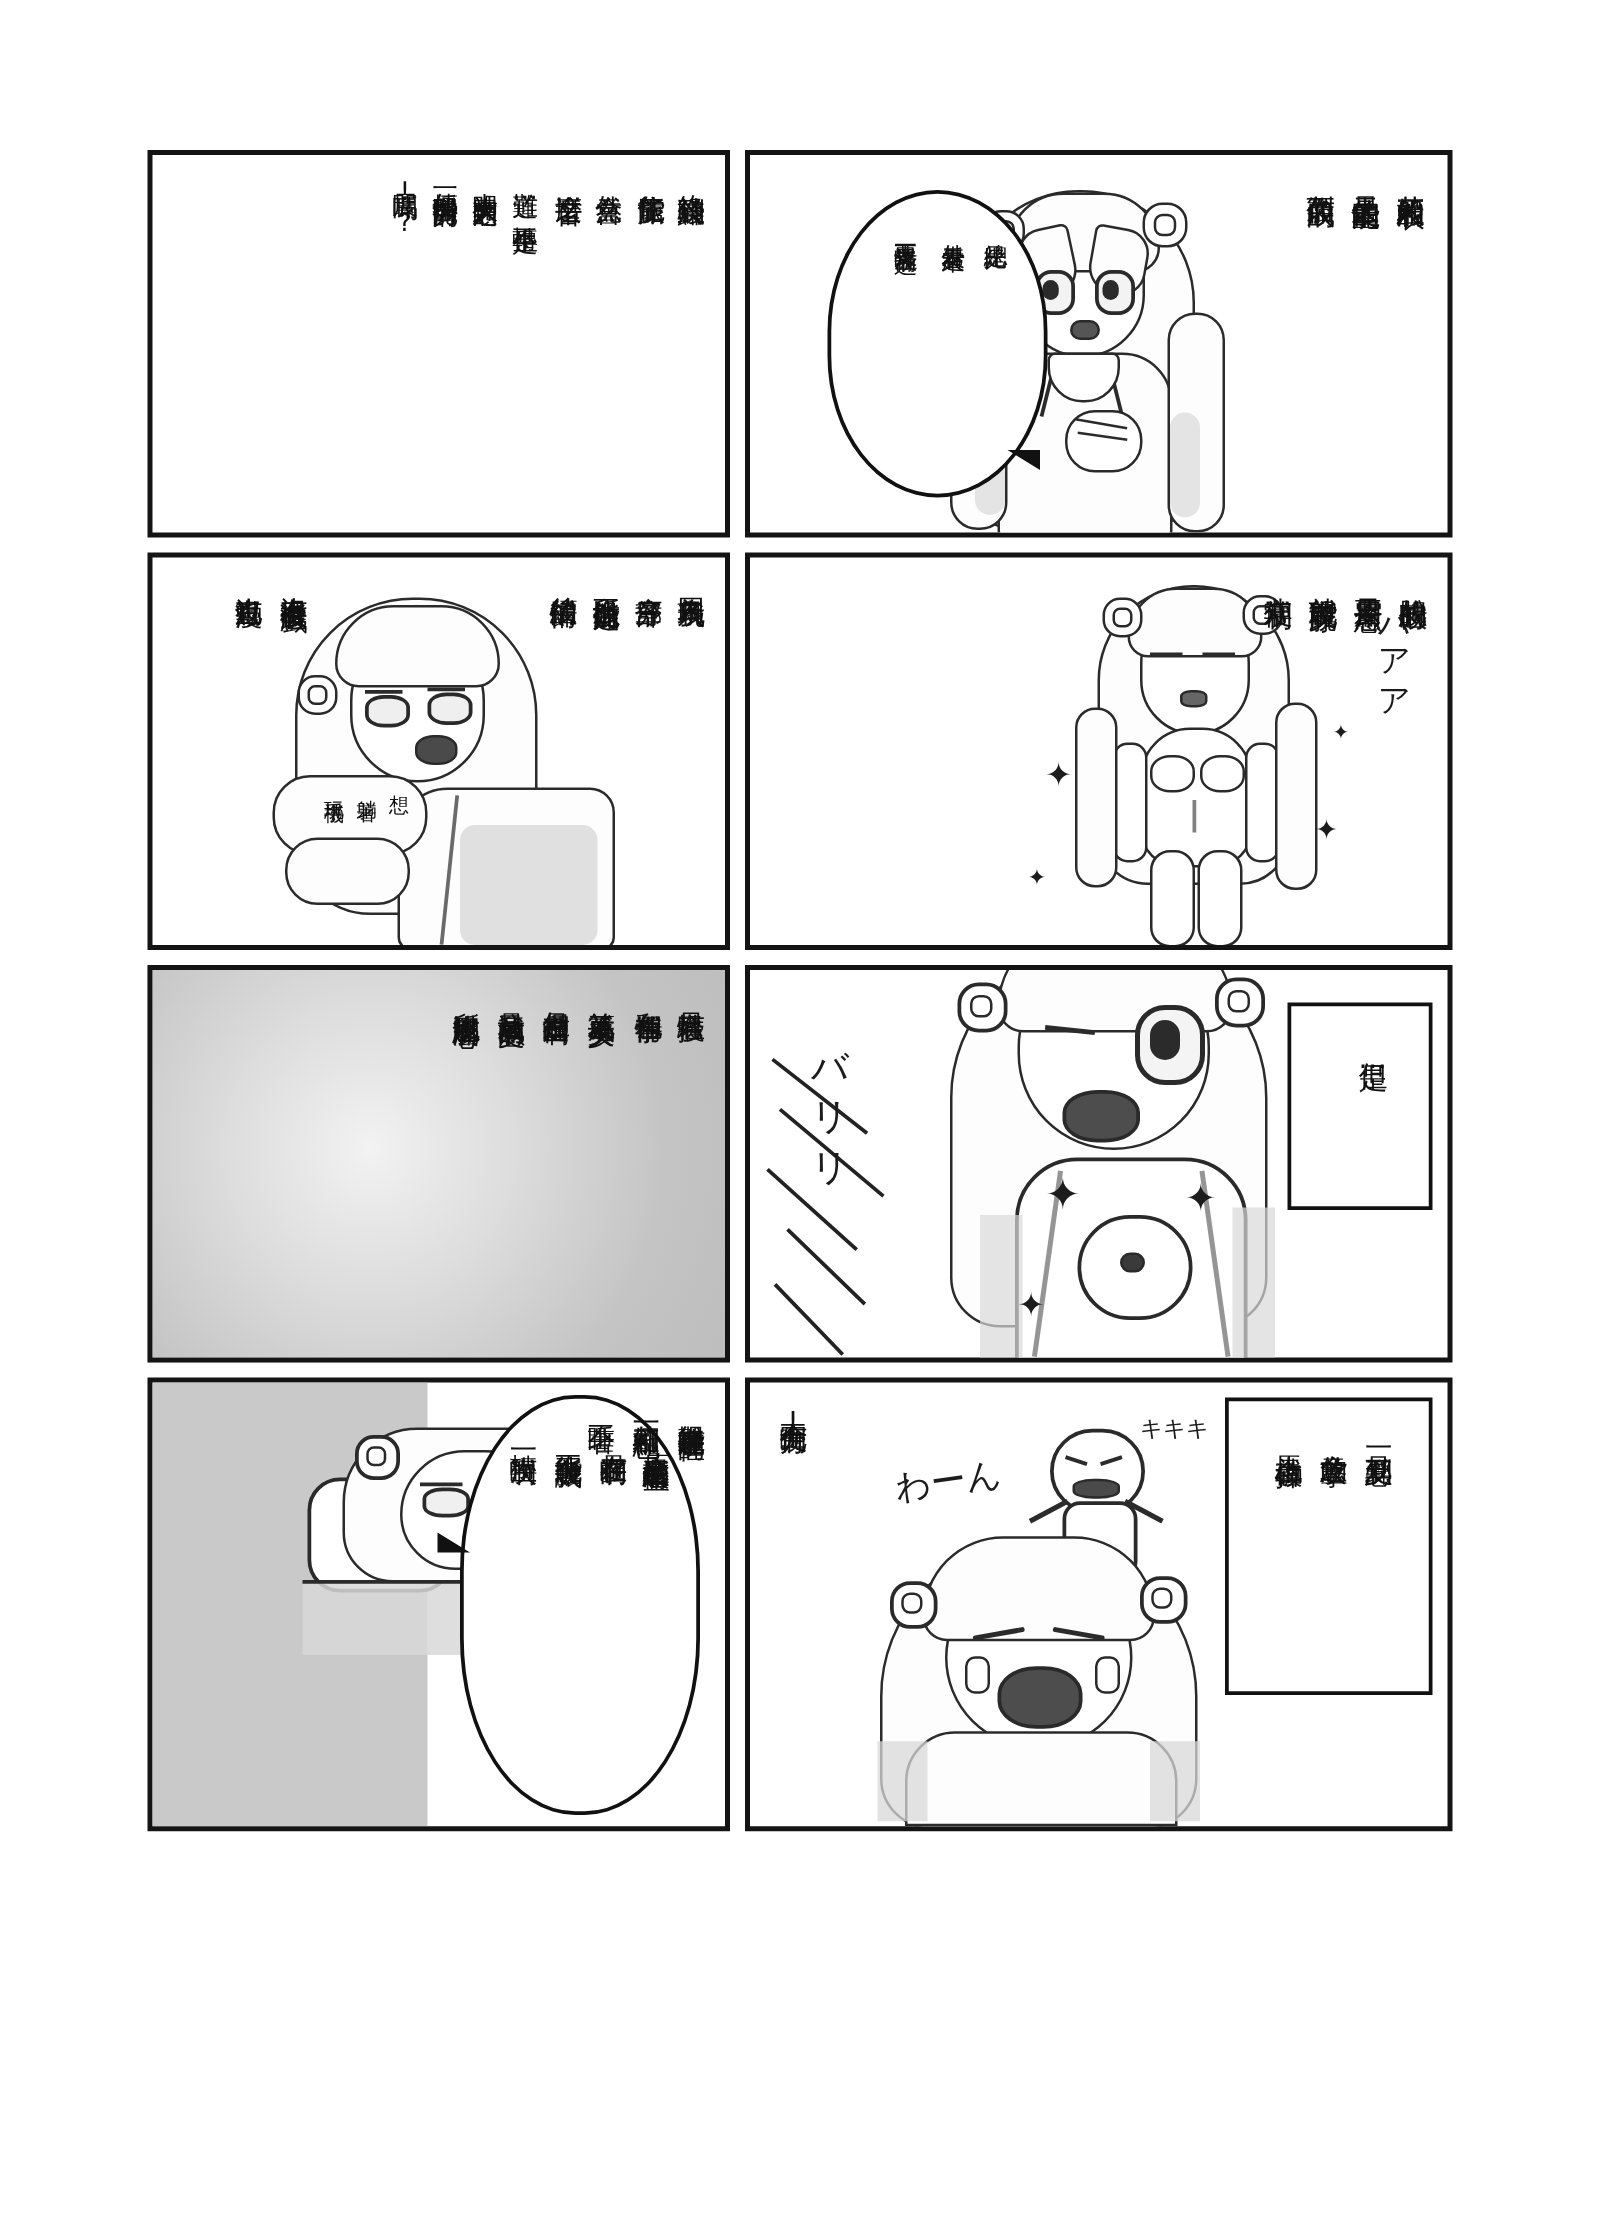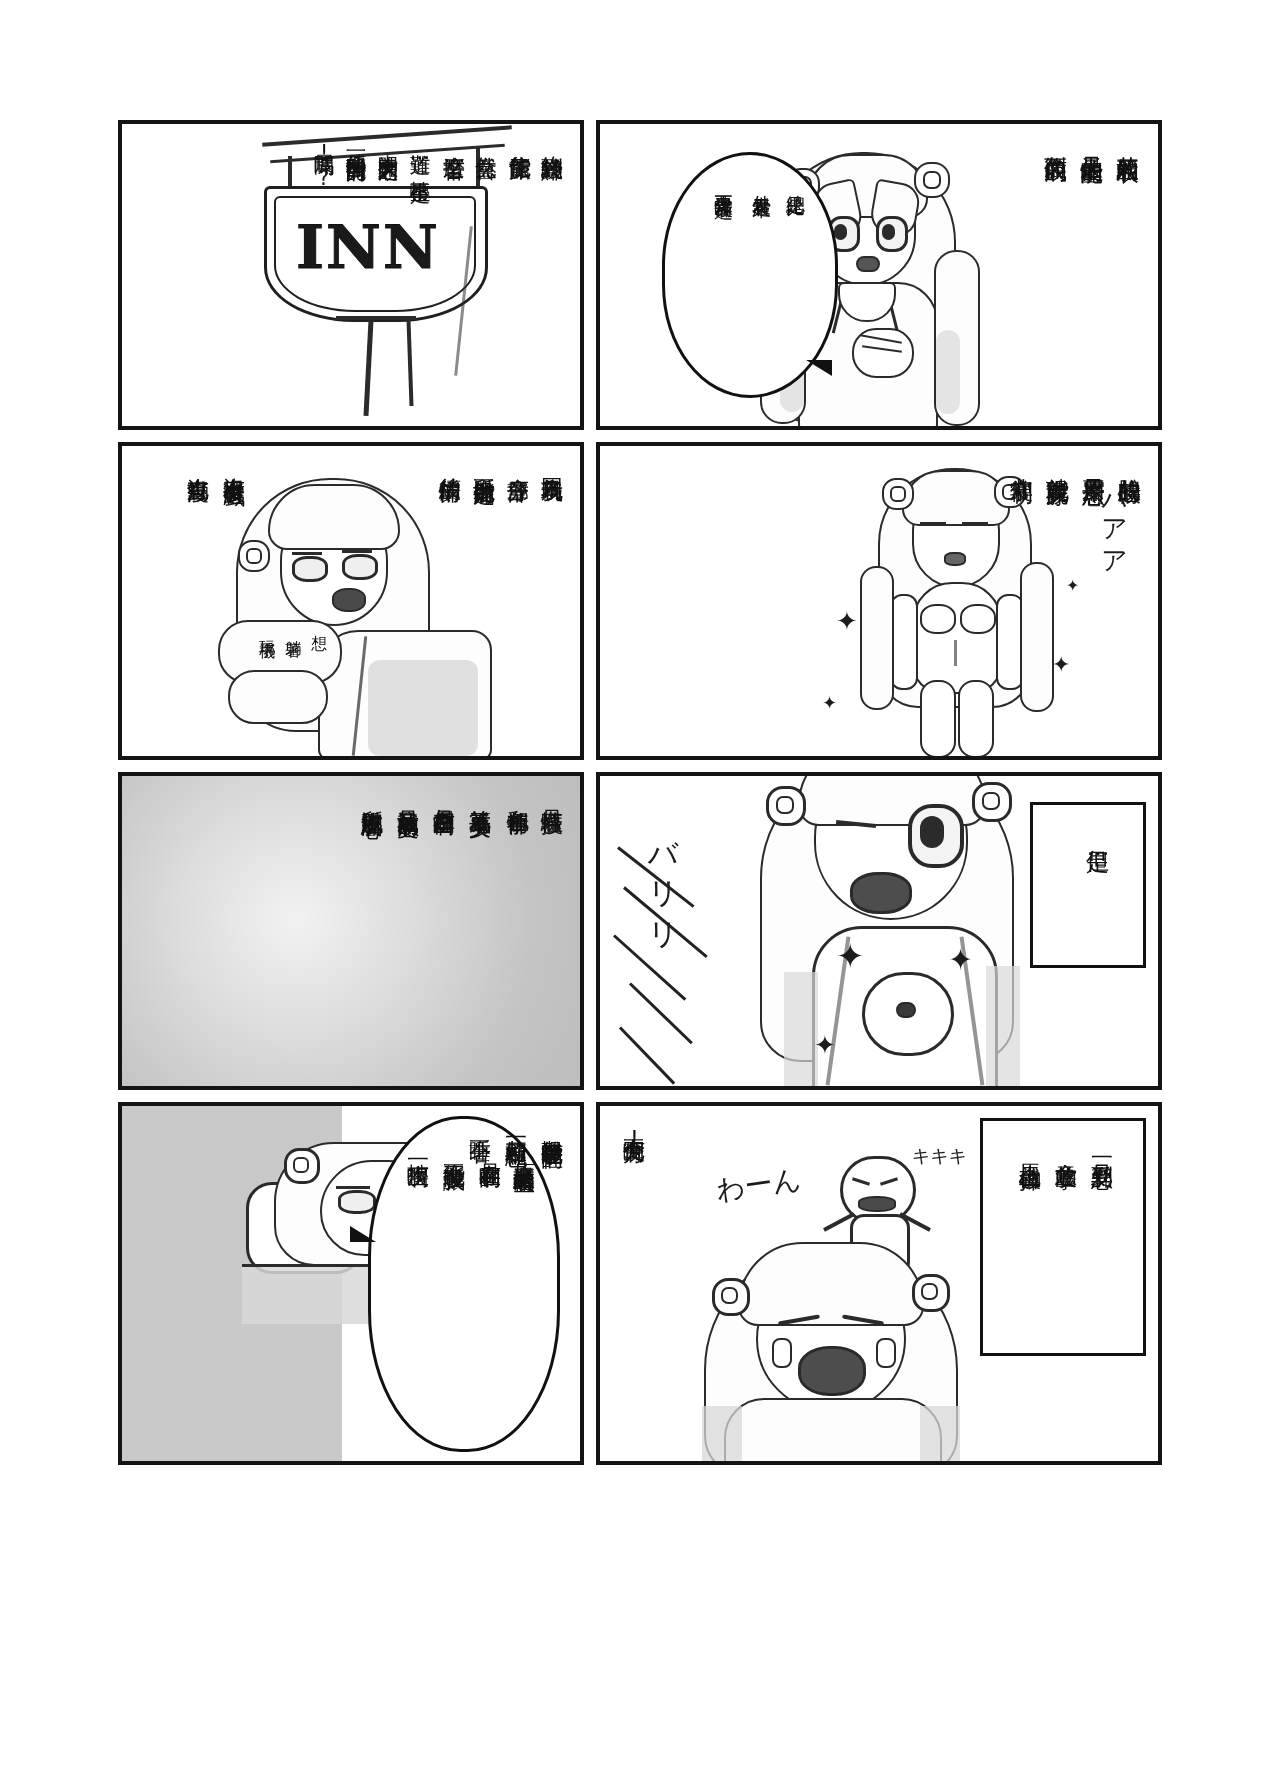--- a/index.html
+++ b/index.html
@@ -164,33 +164,20 @@
 </style>
 </head>
 <body>
 
 <div class="page">
 
   <div class="grid">
 
     <div class="panel" style="left:0px; top:0px; width:466px; height:310px;">
 
-      <div class="sign" style="left:118px; top:10px; width:290px; height:280px;">
-        <div class="stroke" style="left:22px; top:0px; width:250px; height:4px; transform:rotate(-4deg);"></div>
-        <div class="stroke" style="left:30px; top:18px; width:235px; height:3px; transform:rotate(-4deg);"></div>
-        <div class="stroke" style="left:48px; top:22px; width:4px; height:40px;"></div>
-        <div class="stroke" style="left:236px; top:14px; width:4px; height:40px;"></div>
-        <div class="sign-plate" style="left:24px; top:52px; width:218px; height:130px;"></div>
-        <div class="sign-plate" style="left:34px; top:62px; width:198px; height:112px; border-width:2px;"></div>
-        <div class="sign-text" style="left:56px; top:78px; font-size:60px;">INN</div>
-        <div class="stroke" style="left:96px; top:182px; width:80px; height:4px;"></div>
-        <div class="stroke" style="left:126px; top:186px; width:5px; height:96px; transform:rotate(3deg);"></div>
-        <div class="stroke" style="left:168px; top:186px; width:4px; height:86px; transform:rotate(-2deg);"></div>
-        <div class="stroke" style="left:222px; top:92px; width:3px; height:150px; transform:rotate(6deg); opacity:.55;"></div>
-      </div>
 
       <div class="vtext t22" style="right:12px; top:14px; height:190px;">終於賺到錢</div>
       <div class="vtext t22" style="right:44px; top:14px; height:200px;">能住旅館了…</div>
       <div class="vtext t22" style="right:78px; top:14px; height:110px;">竟然會</div>
       <div class="vtext t22" style="right:110px; top:14px; height:140px;">這麼辛苦…</div>
       <div class="vtext t21" style="right:146px; top:14px; height:230px;">難道…轉生不是</div>
       <div class="vtext t21" style="right:178px; top:14px; height:230px;">由神明大人之類的</div>
       <div class="vtext t21" style="right:210px; top:14px; height:250px;">傳授一些開掛能力的</div>
       <div class="vtext t21" style="right:242px; top:14px; height:140px;">展開嗎!?</div>
     </div>
@@ -418,21 +405,21 @@
       <div class="vtext t22" style="left:316px; top:40px; height:180px;">能不能再讓我</div>
       <div class="vtext t22" style="left:280px; top:40px; height:180px;">轉生一次啊…</div>
 
       <div class="vtext t22" style="right:12px; top:16px; height:250px;">難得能睡在屋子裡的</div>
       <div class="vtext t22" style="right:48px; top:16px; height:230px;">莉莉婭卻一點也</div>
       <div class="vtext t22" style="right:84px; top:16px; height:90px;">睡不著</div>
     </div>
 
     <div class="panel" style="left:478px; top:982px; width:566px; height:363px;">
 
-      <div class="art" style="left:90px; top:44px; width:320px; height:320px;">
+      <div class="art" style="left:90px; top:31px; width:320px; height:320px;">
 
         <div class="sketch fill" style="left:150px; top:6px; width:70px; height:62px; border-radius:34px; border-width:3px;"></div>
         <div class="stroke" style="left:162px; top:30px; width:18px; height:3px; transform:rotate(18deg);"></div>
         <div class="stroke" style="left:190px; top:30px; width:18px; height:3px; transform:rotate(-18deg);"></div>
         <div class="sketch" style="left:168px; top:46px; width:34px; height:12px; border-radius:17px/6px; border-width:2px; background:#4a4a4a;"></div>
         <div class="sketch fill" style="left:160px; top:64px; width:54px; height:56px; border-radius:14px; border-width:3px;"></div>
         <div class="stroke" style="left:132px; top:70px; width:34px; height:4px; transform:rotate(-28deg);"></div>
         <div class="stroke" style="left:208px; top:70px; width:34px; height:4px; transform:rotate(28deg);"></div>
         <div class="fx" style="left:222px; top:-6px; font-size:18px;">キキキ</div>
 

